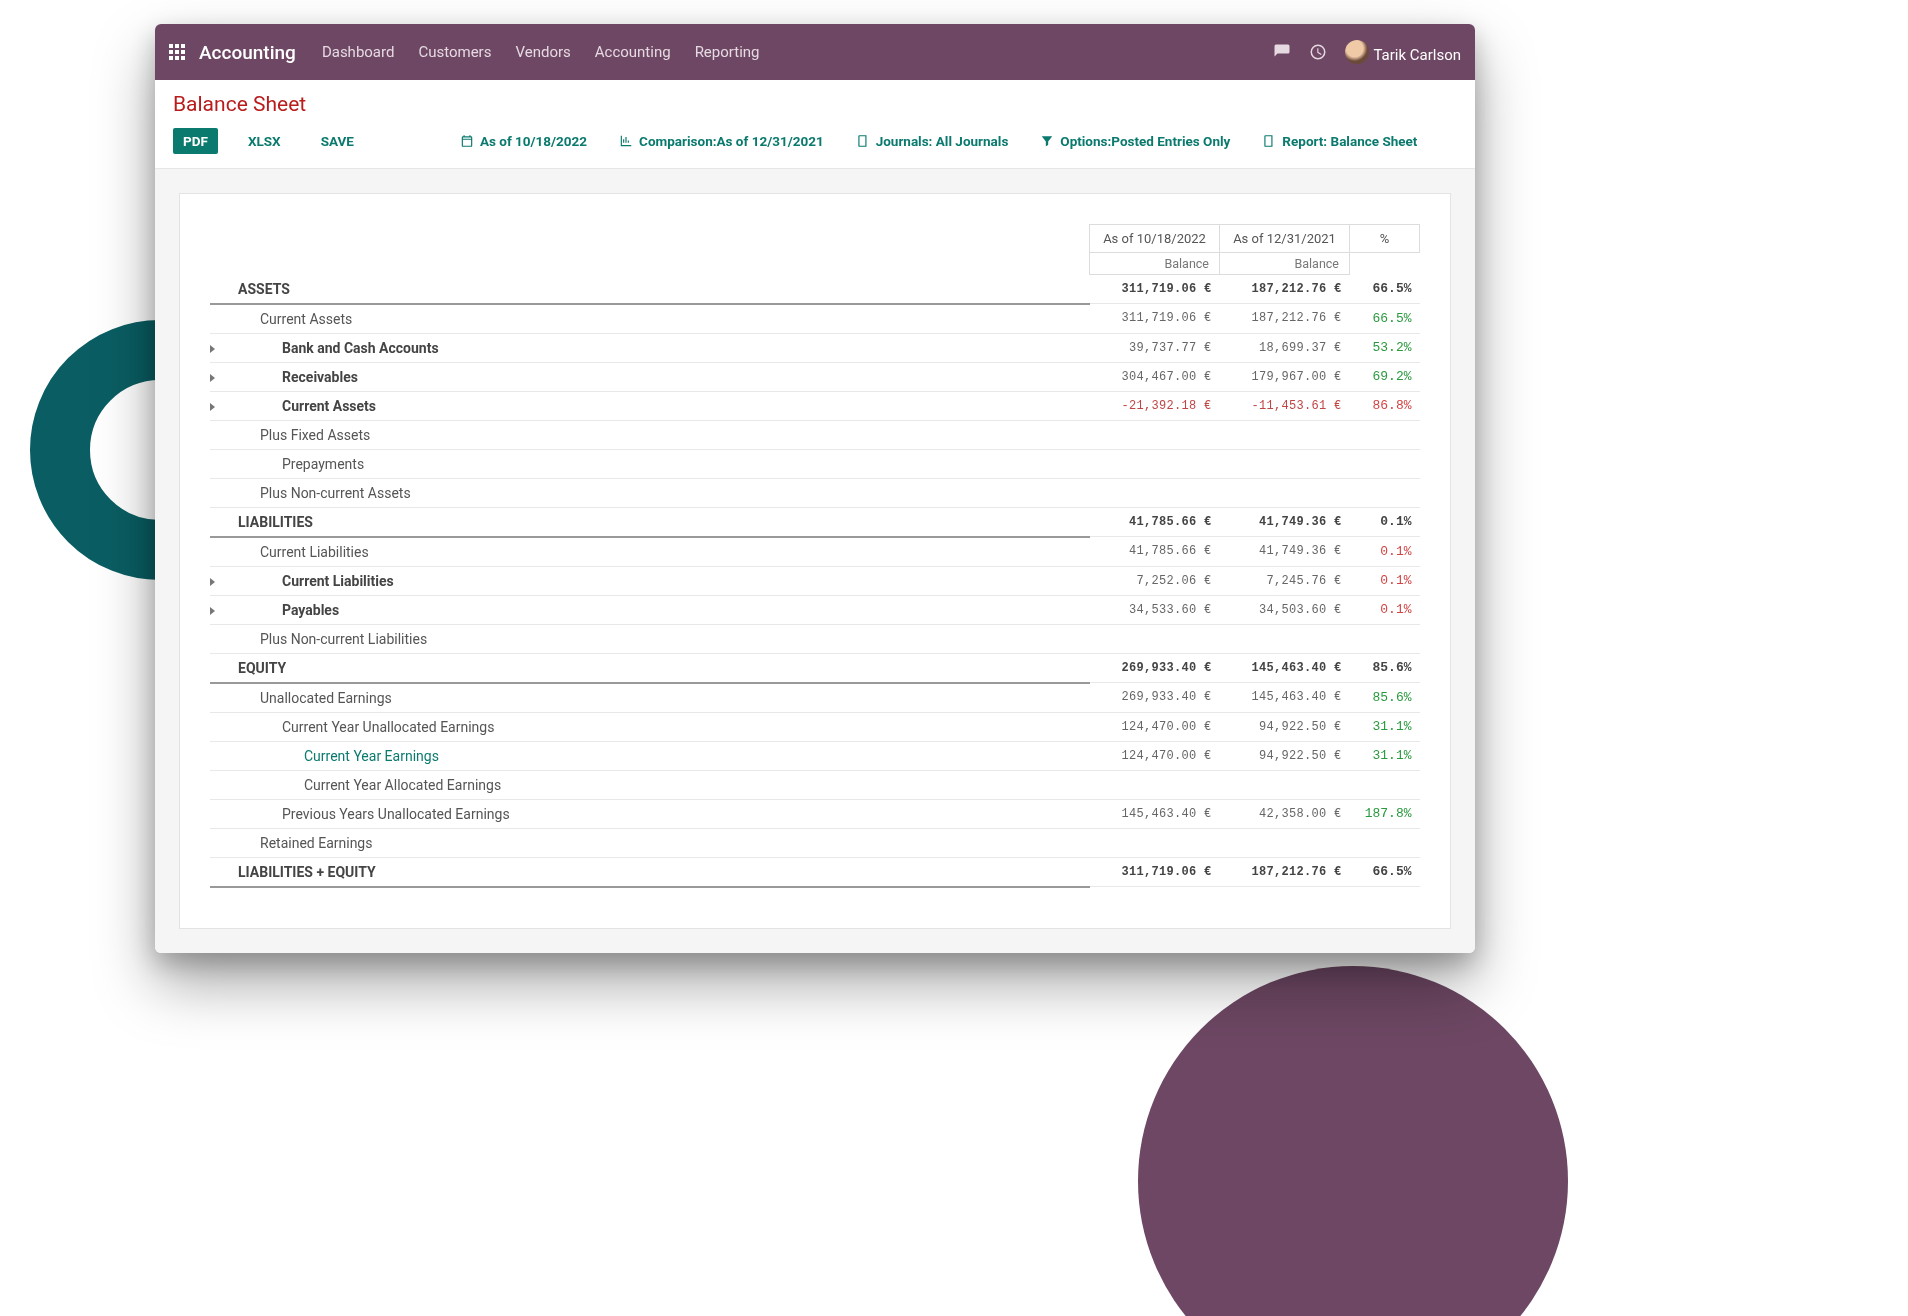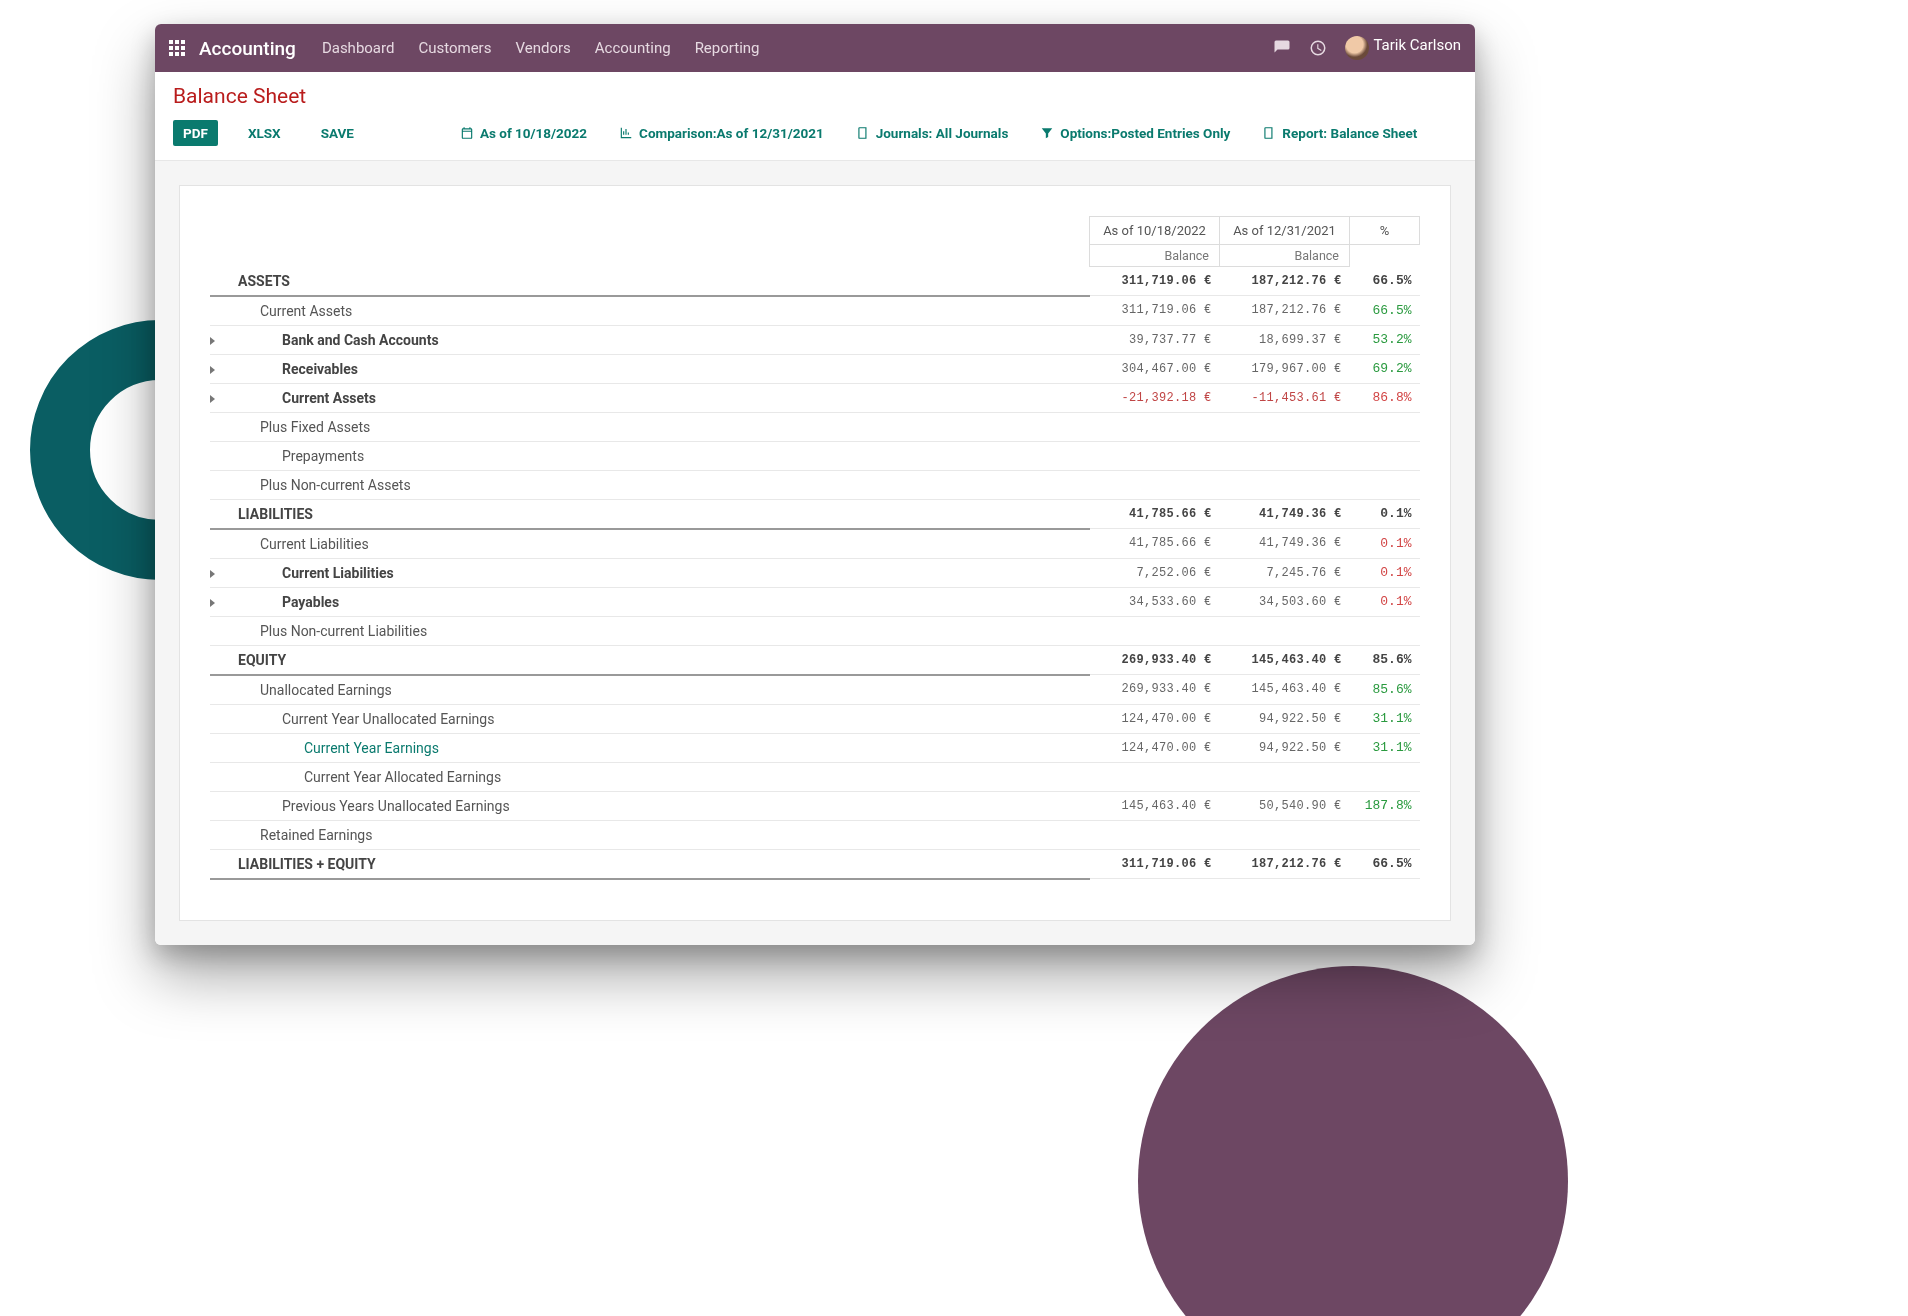--- a/index.html
+++ b/index.html
@@ -40,40 +40,40 @@
     border-radius: 6px;
     box-shadow: 0 30px 60px rgba(0,0,0,.35), 0 10px 25px rgba(0,0,0,.22);
     z-index: 2;
     overflow: hidden;
   }
   .topbar {
     background: #6d4763;
     color: #f0e8ed;
     display: flex;
     align-items: center;
-    height: 48px;
+    height: 56px;
     padding: 0 14px;
     font-size: 15px;
   }
   .apps-icon {
     display: inline-grid;
     grid-template-columns: repeat(3, 4px);
     grid-template-rows: repeat(3, 4px);
     gap: 2px;
     margin-right: 14px;
     cursor: pointer;
   }
   .apps-icon span { background: #fff; width: 4px; height: 4px; }
   .app-title { font-size: 19px; font-weight: 500; margin-right: 26px; color: #fff; }
   .nav-item { margin-right: 24px; cursor: pointer; color: #e6d9e1; }
   .topbar-spacer { flex: 1; }
   .topbar-right { display: flex; align-items: center; gap: 18px; }
   .topbar-right svg { width: 18px; height: 18px; fill: #e6d9e1; cursor: pointer; }
   .avatar { width: 24px; height: 24px; border-radius: 50%; background: radial-gradient(circle at 40% 35%, #f0c9a7 0 40%, #6b4a3a 60%); display: inline-block;}
-  .user-chip { display: flex; align-items: flex-start; gap: 4px; cursor: pointer; color: #fff; }
+  .user-chip { display: flex; align-items: flex-end; gap: 4px; cursor: pointer; color: #fff; }
 
   .page-title-bar {
     padding: 12px 18px 6px 18px;
     font-size: 21px;
     color: #b91c1c;
   }
   .toolbar {
     display: flex;
     align-items: center;
     padding: 6px 18px 14px 18px;
@@ -412,21 +412,21 @@
                 </span></td>
               <td class="num"></td>
               <td class="num"></td>
               <td class="pct "></td>
             </tr>
             <tr>
               <td class="label-cell"><span class="label-inner ind-2">
                   <span>Previous Years Unallocated Earnings</span>
                 </span></td>
               <td class="num">145,463.40 €</td>
-              <td class="num">50,540.90 €</td>
+              <td class="num">42,358.00 €</td>
               <td class="pct green">187.8%</td>
             </tr>
             <tr>
               <td class="label-cell"><span class="label-inner ind-1">
                   <span>Retained Earnings</span>
                 </span></td>
               <td class="num"></td>
               <td class="num"></td>
               <td class="pct "></td>
             </tr>

